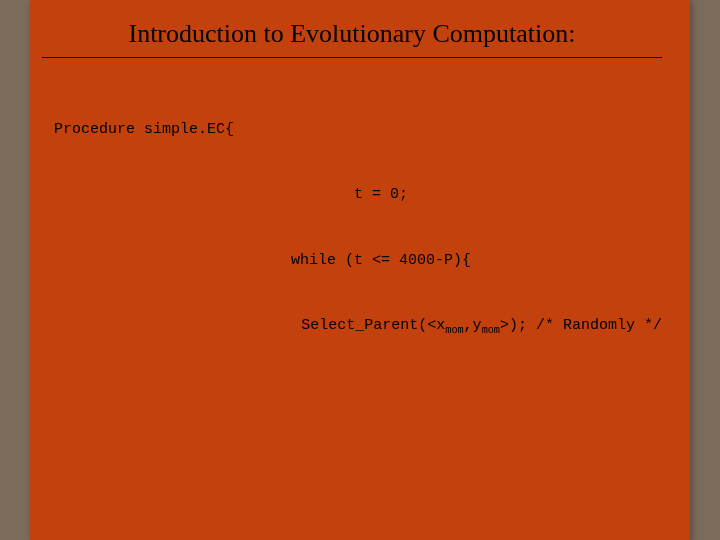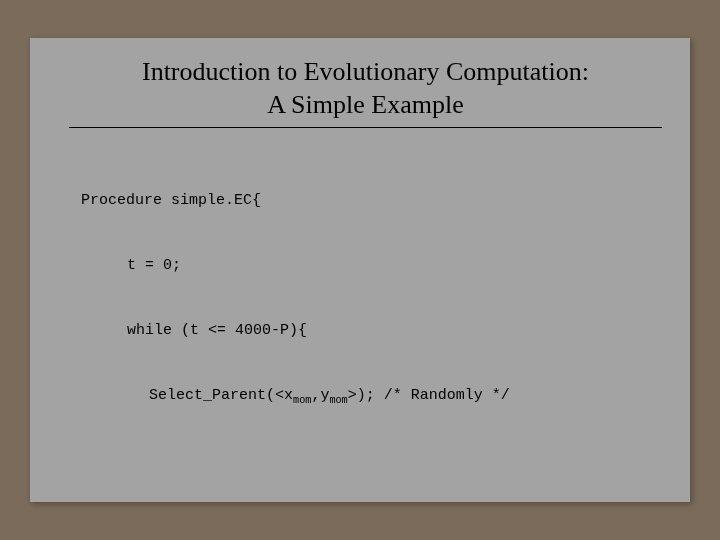--- a/index.html
+++ b/index.html
@@ -10,25 +10,25 @@
     overflow: hidden;
   }
   body {
     background: #7a6b5a;
     display: flex;
     align-items: center;
     justify-content: center;
   }
   .paper {
     width: 660px;
-    height: 464px;
-    background: #a3a3a3;
+    height: 540px;
+    background: #c2410c;
     box-shadow: 2px 2px 6px rgba(0,0,0,0.3);
     position: relative;
-    padding: 18px 28px 20px 39px;
+    padding: 18px 28px 20px 12px;
     box-sizing: border-box;
   }
   .title {
     font-family: "Times New Roman", Times, serif;
     font-size: 26px;
     line-height: 1.25;
     text-align: center;
     color: #000;
     margin: 0 0 6px 0;
     font-weight: normal;
@@ -39,35 +39,34 @@
     margin: 6px 0 18px 0;
   }
   .code {
     font-family: "Courier New", Courier, monospace;
     font-size: 15px;
     line-height: 1.45;
     color: #000;
     white-space: pre;
   }
   .code .ln { display: block; margin-left: 12px; }
-  .i1 { padding-left: 46px; }
-  .i2 { padding-left: 68px; }
+  .i1 { padding-left: 46px; text-align: center; }
+  .i2 { padding-left: 68px; text-align: right; }
   sub {
     font-size: 0.68em;
     vertical-align: sub;
     line-height: 0;
   }
 </style>
 </head>
 <body>
 
 <div class="paper">
   <h1 class="title">
     <span>Introduction to Evolutionary Computation:</span><br>
-    <span>A Simple Example</span>
   </h1>
   <hr class="rule">
 
   <div class="code">
     <span class="ln">Procedure simple.EC{</span>
     <span class="ln i1">t = 0;</span>
     <span class="ln i1">while (t &lt;= 4000-P){</span>
     <span class="ln i2"><span>Select_Parent(&lt;x</span><sub>mom</sub><span>,y</span><sub>mom</sub><span>&gt;); /* Randomly */</span></span>
     
     

